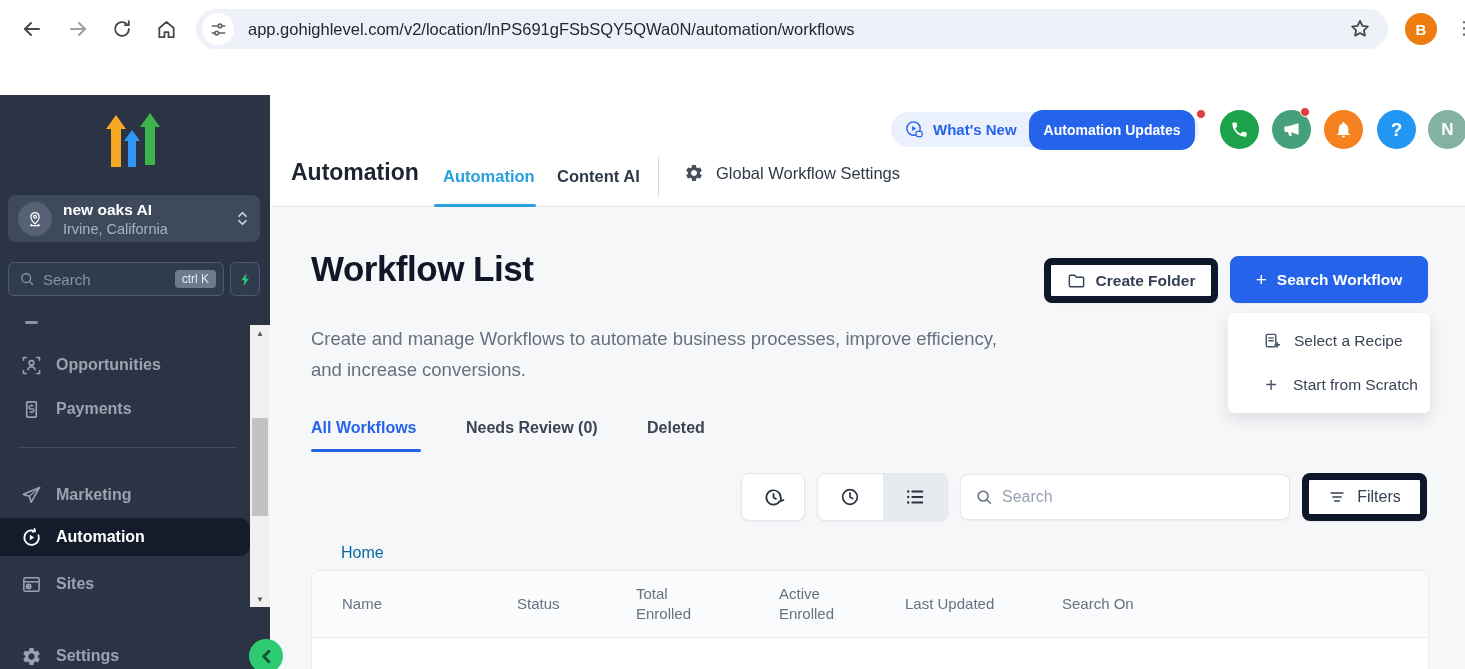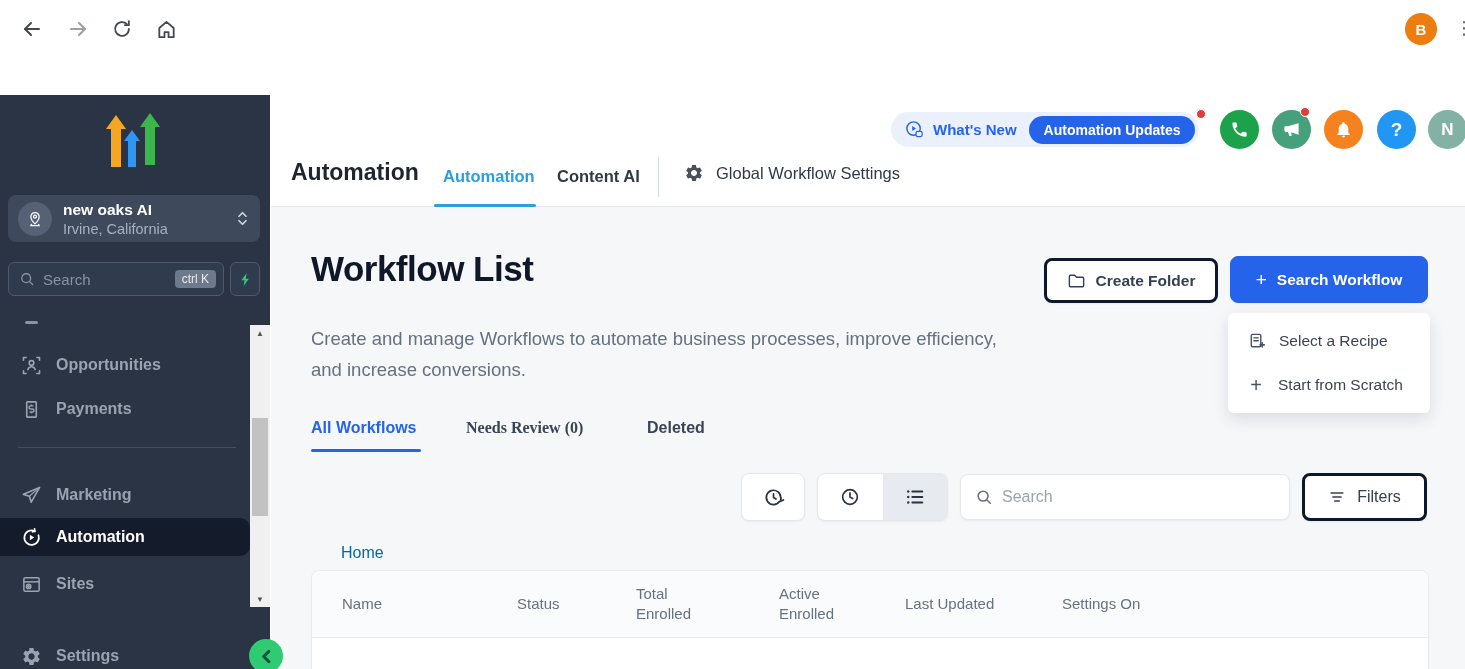--- a/index.html
+++ b/index.html
@@ -43,42 +43,42 @@
   .side-scrollbar { left:250px; top:230px; width:20px; height:282px; background:#f0f0f0; }
   .sb-arrow { width:20px; height:16px; display:flex; align-items:center; justify-content:center; font-size:8px; color:#555; }
   .sb-thumb { position:absolute; left:2px; top:93px; width:16px; height:98px; background:#c2c2c2; }
   .sb-down { position:absolute; bottom:0; }
   .collapse-btn { left:249px; top:639px; width:34px; height:34px; border-radius:50%; background:#2fcb72; display:flex; align-items:center; justify-content:center; cursor:pointer; z-index:5; }
 
   
   .main-header { left:271px; top:95px; width:1194px; height:112px; background:#fff; border-bottom:1px solid #e5e8ec; }
   .whatsnew-pill { left:620px; top:17px; height:35px; background:#eaf1fd; border-radius:18px; display:flex; align-items:center; padding:0 4px 0 13px; cursor:pointer; }
   .wn-label { color:#2563eb; font-weight:bold; font-size:15px; margin:0 12px 0 8px; }
-  .au-pill { background:#2563eb; color:#fff; font-weight:bold; font-size:14px; height:28px; border-radius:14px; display:flex; align-items:center; padding:0 15px; }
+  .au-pill { background:#2563eb; color:#fff; font-weight:bold; font-size:14px; height:40px; border-radius:14px; display:flex; align-items:center; padding:0 15px; }
   .red-dot { width:10px; height:10px; border-radius:50%; background:#e23d3d; border:1.5px solid #fff; }
   .circle-ico { top:15px; width:39px; height:39px; border-radius:50%; display:flex; align-items:center; justify-content:center; cursor:pointer; color:#fff; }
   .page-title { left:20px; top:64px; font-size:23px; font-weight:bold; color:#1e2530; }
   .hdr-tab { top:72px; font-size:16.5px; font-weight:bold; cursor:pointer; color:#2f3a49; }
   .hdr-tab.active { color:#2aa0dc; }
   .hdr-tab-underline { left:163px; top:109px; width:102px; height:3px; background:#2aa0dc; border-radius:2px; }
   .hdr-vdiv { left:387px; top:62px; width:1px; height:40px; background:#d5dae1; }
   .gws { left:413px; top:68px; display:flex; align-items:center; gap:12px; color:#2f3a49; font-size:16.5px; cursor:pointer;text-align:right; }
 
   
   .content { left:271px; top:207px; width:1194px; height:462px; background:#f6f7f9; overflow:hidden; }
   .wl-title { left:40px; top:42px; font-size:35px; font-weight:bold; color:#0f1728; letter-spacing:-0.5px; }
   .wl-desc { left:40px; top:116px; width:705px; font-size:18.5px; line-height:31px; color:#66707f; }
   .btn { display:flex; align-items:center; justify-content:center; gap:10px; border-radius:8px; font-size:15.5px; font-weight:bold; cursor:pointer; box-shadow:0 1px 2px rgba(16,24,40,.05); }
-  .btn-white { background:#fff; border:3px solid #0f172a; color:#344054; }
+  .btn-white { background:#fff; border:7px solid #0f172a; color:#344054; }
   .btn-blue { background:#2563eb; border:1px solid #2563eb; color:#fff; }
   .create-folder { left:773px; top:51px; width:174px; height:45px; }
   .create-workflow { left:959px; top:49px; width:198px; height:47px; }
   .cw-plus { font-size:19px; font-weight:normal; }
   .dropdown { left:957px; top:106px; width:202px; background:#fff; border-radius:6px; box-shadow:0 6px 16px rgba(16,24,40,.12); padding:6px 0; }
-  .dd-item { height:44px; display:flex; align-items:center; gap:13px; padding-left:19px; color:#3b4454; font-size:15.5px; cursor:pointer; }
+  .dd-item { height:44px; display:flex; align-items:center; gap:13px; padding-left:34px; color:#3b4454; font-size:15.5px; cursor:pointer; }
   .dd-plus { font-size:20px; color:#475467; width:18px; text-align:center; }
   .list-tab { top:212px; font-size:16px; font-weight:bold; color:#3b4454; cursor:pointer; }
   .list-tab.active { color:#2563eb; }
   .list-tab-underline { left:40px; top:242px; width:110px; height:3px; background:#2563eb; border-radius:2px; }
   .tool-btn { top:266px; height:48px; background:#fff; border:1px solid #e4e7ec; border-radius:8px; display:flex; align-items:center; justify-content:center; cursor:pointer; box-shadow:0 1px 2px rgba(16,24,40,.05); }
   .seg { left:546px; top:266px; width:131px; height:48px; border:1px solid #e4e7ec; border-radius:8px; background:#fff; display:flex; overflow:hidden; box-shadow:0 1px 2px rgba(16,24,40,.05); }
   .seg > div { flex:1; display:flex; align-items:center; justify-content:center; cursor:pointer; }
   .seg .sel { background:#e7eaee; }
   .content-search { left:689px; top:267px; width:330px; height:46px; background:#fff; border:1px solid #e4e7ec; border-radius:8px; display:flex; align-items:center; padding-left:14px; gap:9px; box-shadow:0 1px 2px rgba(16,24,40,.05); }
   .content-search input { flex:1; border:none; outline:none; font-size:16px; color:#344054; font-family:inherit; background:transparent; }
@@ -114,20 +114,36 @@
         <path d="M19.5 12a7.5 7.5 0 1 1-2.2-5.3"></path>
         <path d="M19.5 3.5v4.3h-4.3" stroke-linejoin="round"></path>
       </svg>
   </div>
   <div class="abs nav-ico" style="left:152px;top:15px;">
     <svg width="23" height="23" viewBox="0 0 24 24" fill="none" stroke="currentColor" stroke-width="1.9" stroke-linejoin="round">
         <path d="M4.5 10.5 12 4l7.5 6.5V20h-5.4v-5.2h-4.2V20H4.5z"></path>
       </svg>
   </div>
 
+  <div class="abs url-pill">
+    <div class="tune-wrap">
+      <svg width="19" height="19" viewBox="0 0 20 20" fill="none" stroke="#5f6368" stroke-width="1.7" stroke-linecap="round">
+          <path d="M3.5 6.3h5.2M14 6.3h2.5"></path>
+          <circle cx="11.6" cy="6.3" r="1.9"></circle>
+          <path d="M3.5 13.7h2.6M10.5 13.7h6"></path>
+          <circle cx="8.1" cy="13.7" r="1.9"></circle>
+        </svg>
+    </div>
+    <span class="url-text">app.gohighlevel.com/v2/location/lnPS691gFSbSQY5QWa0N/automation/workflows</span>
+    <div class="star">
+      <svg width="24" height="24" viewBox="0 0 24 24" fill="none" stroke="#3c4043" stroke-width="1.7" stroke-linejoin="round">
+          <path d="M12 3.8l2.4 5 5.5.7-4 3.8 1 5.4-4.9-2.6-4.9 2.6 1-5.4-4-3.8 5.5-.7z"></path>
+        </svg>
+    </div>
+  </div>
 
   <div class="abs avatar-b">B</div>
   <div class="abs menu-dots">⋮</div>
 </div>
 
 <div class="abs bookmarks-bar">
   
   
 </div>
 
@@ -330,21 +346,21 @@
       <span>Select a Recipe</span>
     </div>
     <div class="dd-item">
       <span class="dd-plus">+</span>
       <span>Start from Scratch</span>
     </div>
   </div>
 
   <div class="abs list-tab active" style="left:40px;">All Workflows</div>
   <div class="abs list-tab-underline"></div>
-  <div class="abs list-tab" style="left:195px;font-family:Liberation Serif, serif;">Needs Review (0)</div>
+  <div class="abs list-tab" style="left:195px;">Needs Review (0)</div>
   <div class="abs list-tab" style="left:376px;">Deleted</div>
 
   <div class="abs tool-btn" style="left:470px;width:64px;">
     <svg width="23" height="23" viewBox="0 0 24 24" fill="none" stroke="#2a3342" stroke-width="1.8" stroke-linecap="round" stroke-linejoin="round">
         <path d="M18.2 16.2A7.5 7.5 0 1 1 19.5 12"></path>
         <path d="M19.8 12.6l-0.4 3.4 3-1.4" fill="none"></path>
         <path d="M12 8.2V12l2.6 1.6"></path>
       </svg>
   </div>
 
@@ -382,17 +398,17 @@
 
   <div class="abs breadcrumb">Home</div>
 
   <div class="abs wf-table">
     <div class="wf-thead">
       <span class="th th-1line" style="left:30px;">Name</span>
       <span class="th th-1line" style="left:205px;">Status</span>
       <span class="th th-2line" style="left:324px;">Total Enrolled</span>
       <span class="th th-2line" style="left:467px;">Active Enrolled</span>
       <span class="th th-1line" style="left:593px;">Last Updated</span>
-      <span class="th th-1line" style="left:750px;">Settings On</span>
+      <span class="th th-1line" style="left:750px;">Search On</span>
     </div>
     <div style="height:52px;background:#fff;"></div>
   </div>
 </div>
 
 </body></html>

